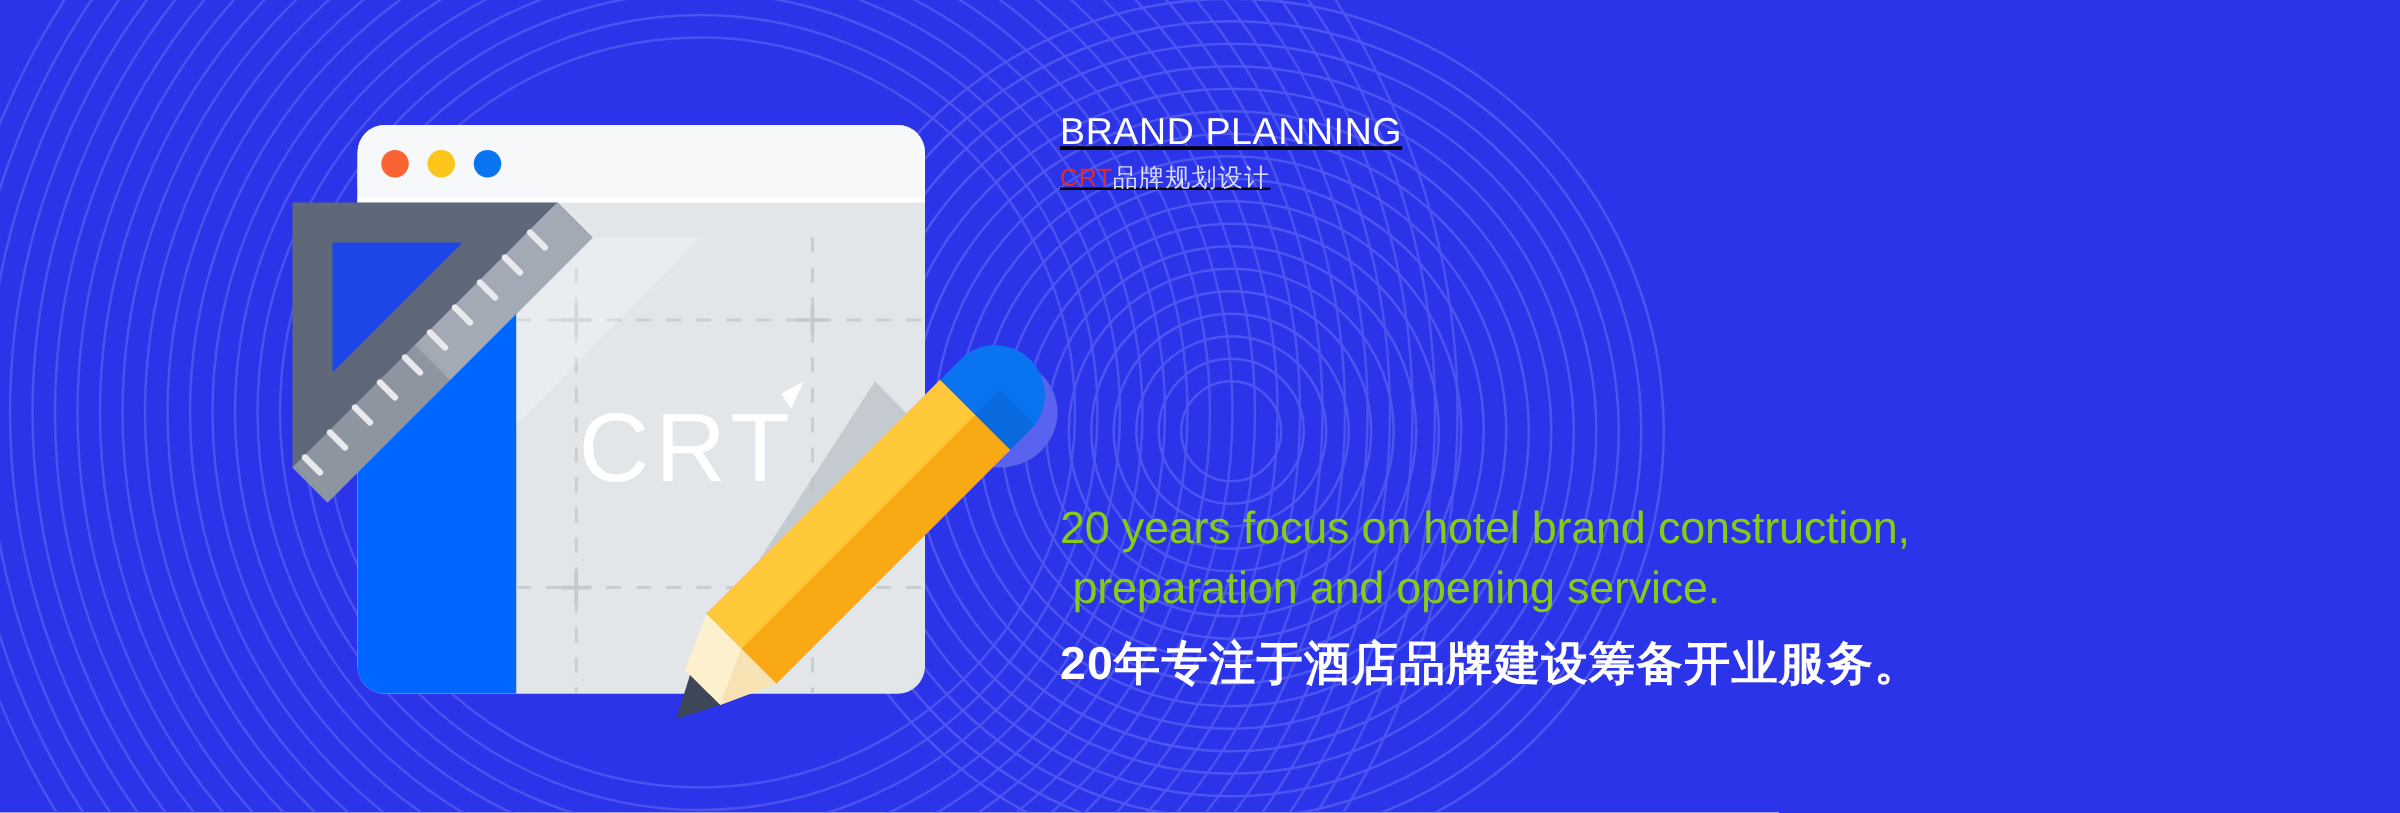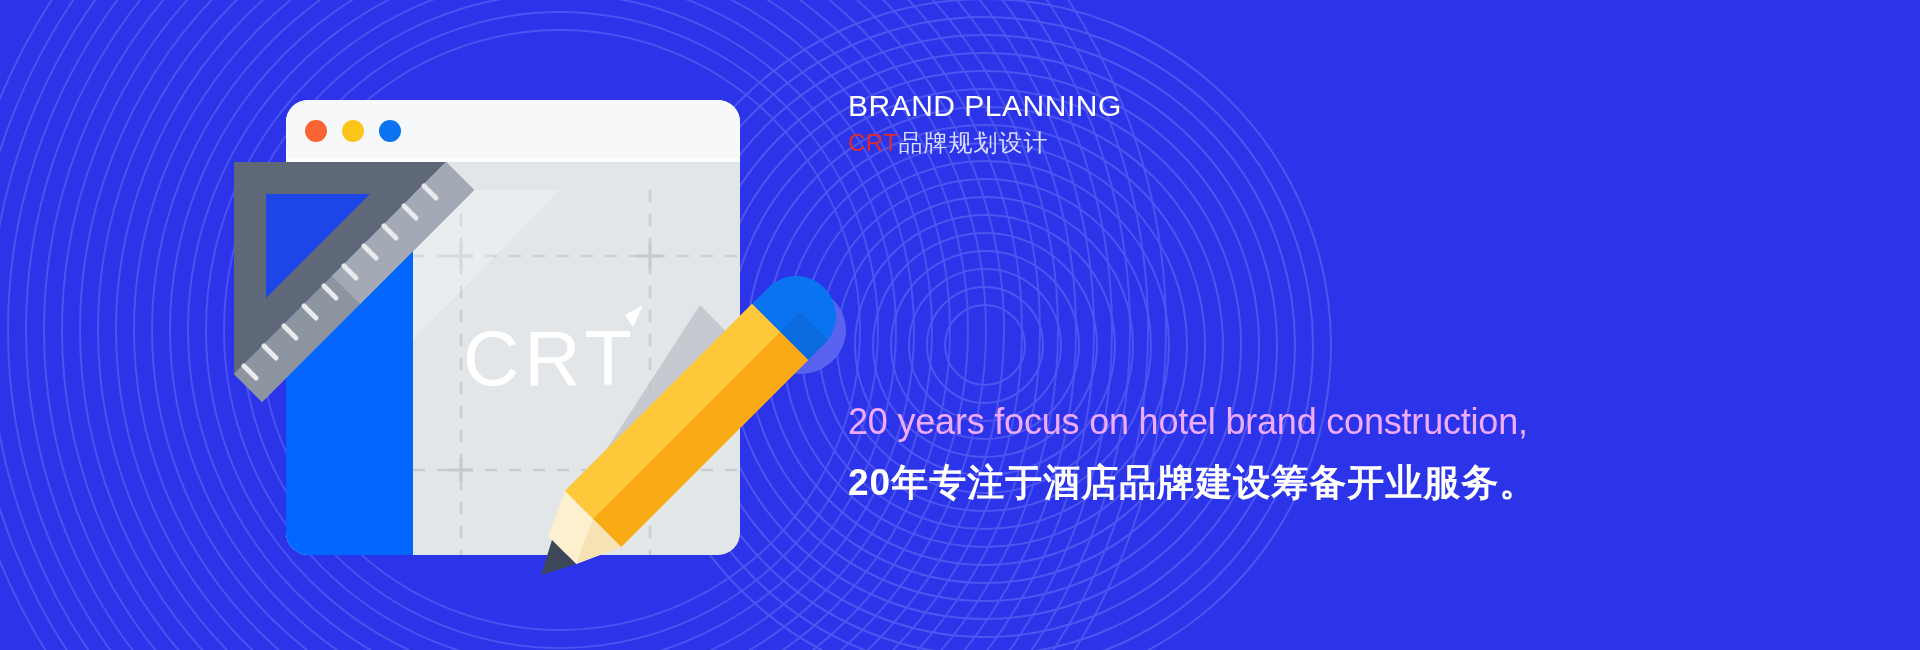--- a/index.html
+++ b/index.html
@@ -39,50 +39,51 @@
     top: 0;
     width: 1000px;
     height: 650px;
   }
 
   .eyebrow {
     position: absolute;
     left: 0;
     top: 88px;
     width: 420px;
+    text-decoration: underline;
   }
   .eyebrow-line {
     color: #ffffff;
     font-size: 30px;
     line-height: 36px;
     letter-spacing: 0.5px;
     font-weight: 400;
     white-space: nowrap;
   }
   .eyebrow-cn {
     margin-top: 7px;
-    font-size: 24px;
+    font-size: 20px;
     line-height: 24px;
     color: #d8dcff;
     letter-spacing: 1px;
     white-space: nowrap;
   }
   .eyebrow-cn .crt-red {
     color: #e12b2b;
     letter-spacing: 0.5px;
   }
 
   .tagline {
     position: absolute;
     left: 0;
     top: 398px;
     width: 860px;
   }
   .tagline-en {
-    color: #f0abfc;
+    color: #84cc16;
     font-size: 36px;
     line-height: 48px;
     font-weight: 400;
     letter-spacing: -0.2px;
   }
   .tagline-en .ln2 { display: block; padding-left: 10px; }
   .tagline-cn {
     margin-top: 14px;
     color: #ffffff;
     font-size: 37px;
@@ -256,18 +257,19 @@
     <div class="eyebrow">
       <div class="eyebrow-line">BRAND PLANNING</div>
       <div class="eyebrow-cn">
         <span class="crt-red">CRT</span><span>品牌规划设计</span>
       </div>
     </div>
 
     <div class="tagline">
       <div class="tagline-en">
         <span>20 years focus on hotel brand construction,</span>
+        <span class="ln2">preparation and opening service.</span>
       </div>
       <div class="tagline-cn">20年专注于酒店品牌建设筹备开业服务。</div>
     </div>
 
   </div>
 </div>
 
 </body></html>

